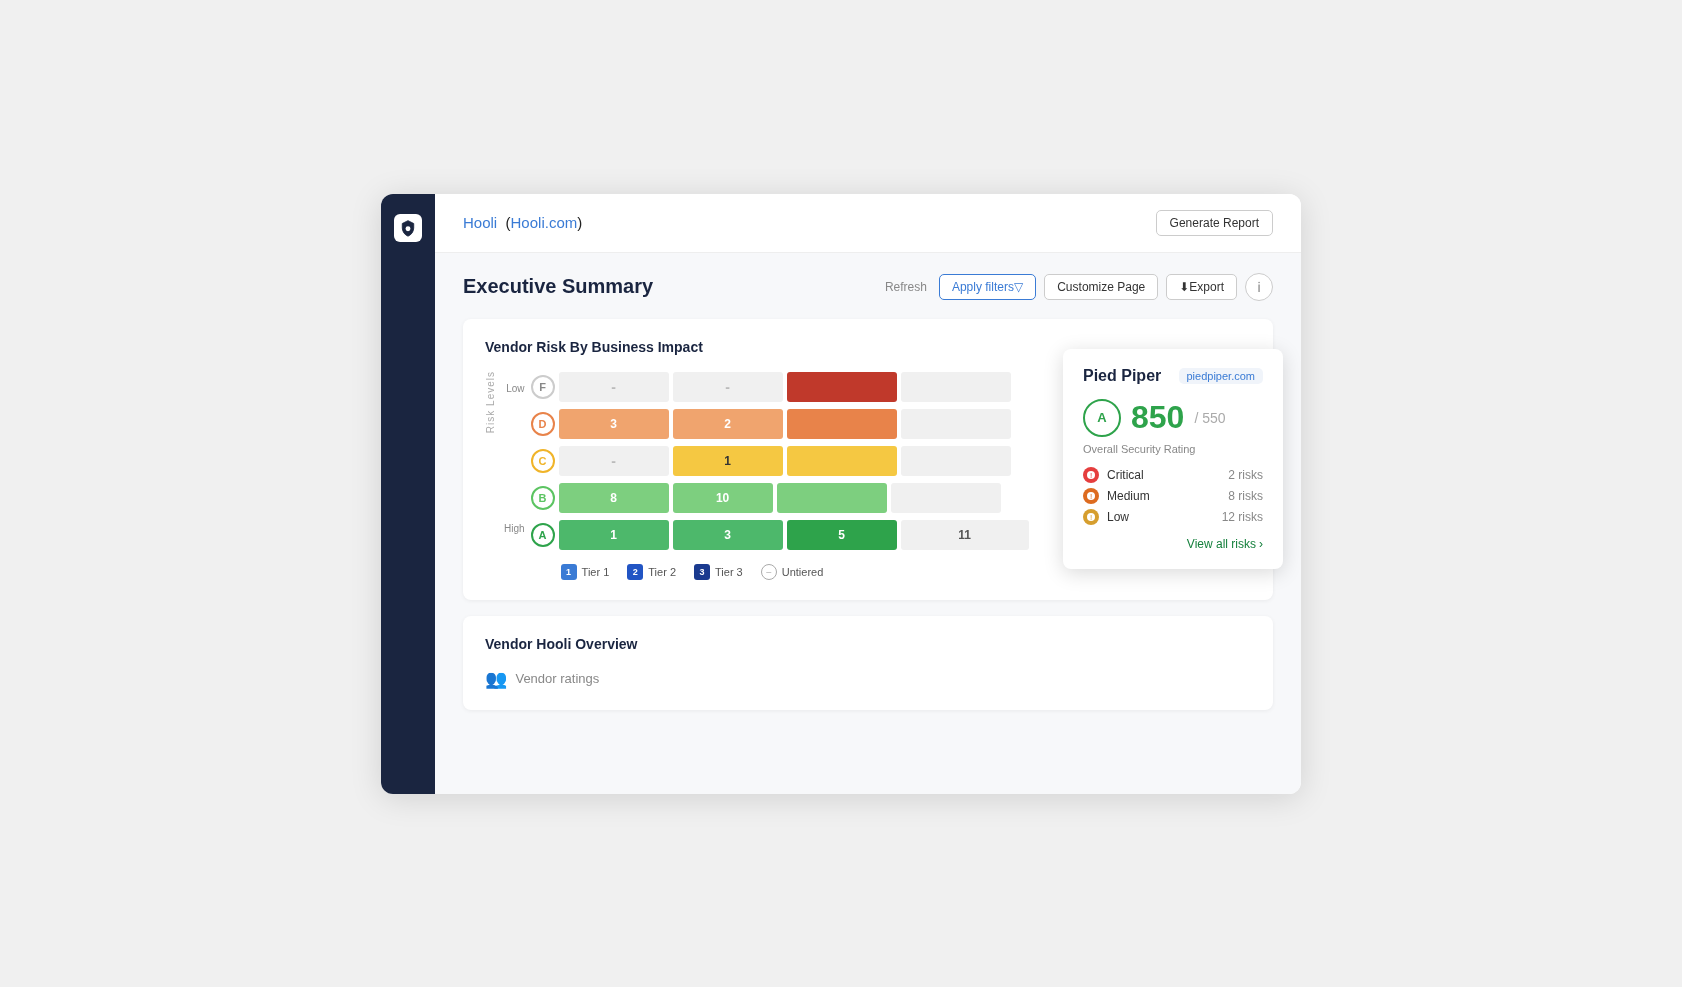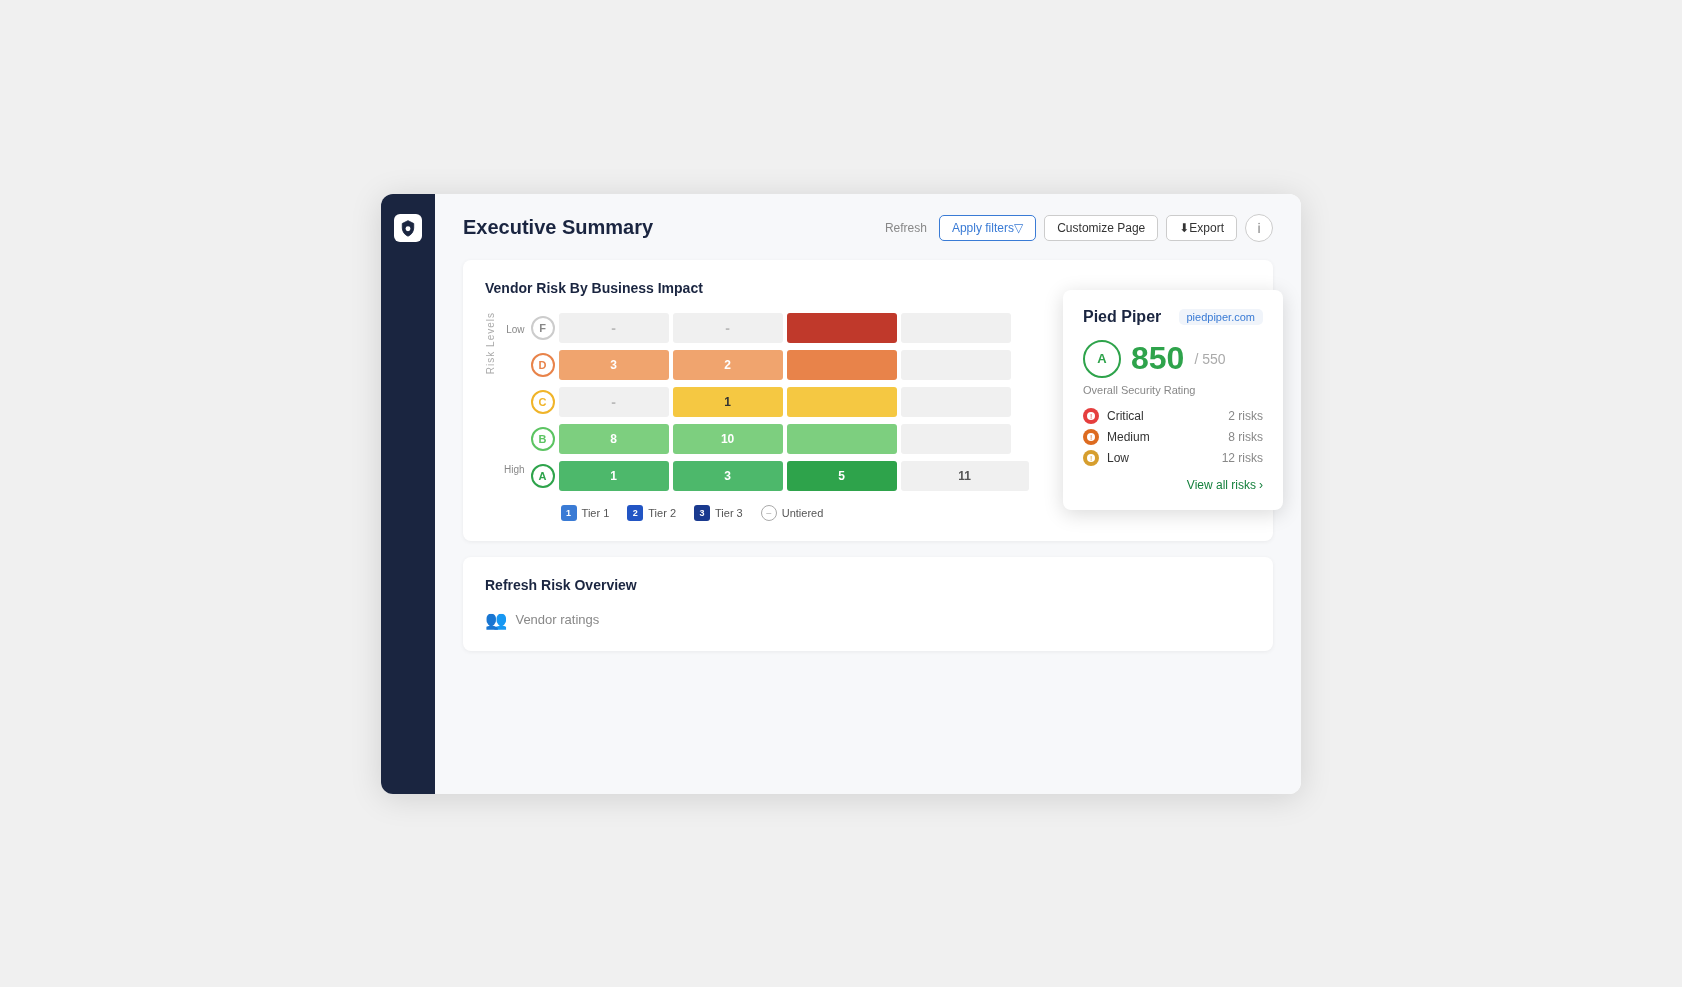--- a/index.html
+++ b/index.html
@@ -195,21 +195,21 @@
     .bar-dash { color: #bbb; font-size: 14px; }
     
     .tier1-f { background: #f0f0f0; width: 110px; }
     .tier1-d { background: #f0a46e; width: 110px; color: #fff; }
     .tier1-c { background: #f0f0f0; width: 110px; }
     .tier1-b { background: #7dcf7f; width: 110px; color: #fff; }
     .tier1-a { background: #4db86b; width: 110px; color: #fff; }
     .tier2-f { background: #f0f0f0; width: 110px; }
     .tier2-d { background: #f0a46e; width: 110px; color: #fff; }
     .tier2-c { background: #f5c842; width: 110px; }
-    .tier2-b { background: #7dcf7f; width: 110px; color: #fff; }
+    .tier2-b { background: #7dcf7f; width: 100px; color: #fff; }
     .tier2-a { background: #4db86b; width: 110px; color: #fff; }
     .tier3-f { background: #c0392b; width: 110px; color: #fff; }
     .untiered-f { background: #f0f0f0; width: 110px; }
     .untiered-d { background: #f0f0f0; width: 110px; }
     .untiered-c { background: #f0f0f0; width: 110px; }
     .untiered-b { background: #f0f0f0; width: 110px; }
     .chart-legend {
       display: flex;
       gap: 18px;
       margin-top: 12px;
@@ -375,20 +375,27 @@
     <div class="sidebar-logo">
       <svg viewBox="0 0 20 22" fill="none" xmlns="http://www.w3.org/2000/svg">
         <path d="M10 2L3 5.5V11C3 15.4 6.1 19.5 10 21C13.9 19.5 17 15.4 17 11V5.5L10 2Z" fill="#1a2540" stroke="#1a2540" stroke-width="1"></path>
         <circle cx="10" cy="12" r="3" fill="#fff"></circle>
       </svg>
     </div>
   </div>
 
   <div class="main">
 
+    <div class="header">
+      <div class="header-title">
+        <span>Hooli</span>
+        &nbsp;(<span style="color:#3a7bd5; cursor:pointer;">Hooli.com</span>)
+      </div>
+      <button class="generate-report-btn">Generate Report</button>
+    </div>
 
     <div class="content">
 
       <div class="page-toolbar">
         <h1 class="page-title">Executive Summary</h1>
         <div class="toolbar-actions">
           <span class="refresh-label">Refresh</span>
           <button class="toolbar-btn active">
             <span>Apply filters</span>
             <span style="font-size:12px;">▽</span>
@@ -534,21 +541,21 @@
             </li>
           </ul>
           <a class="view-all-link">
             <span>View all risks</span>
             <span>›</span>
           </a>
         </div>
       </div>
 
       <div class="card2">
-        <div class="card-title">Refresh Risk Overview</div>
+        <div class="card-title">Vendor Hooli Overview</div>
         <div class="vendor-ratings-row">
           <span class="vendor-ratings-icon">👥</span>
           <span>Vendor ratings</span>
         </div>
       </div>
 
     </div>
   </div>
 </div>
 

